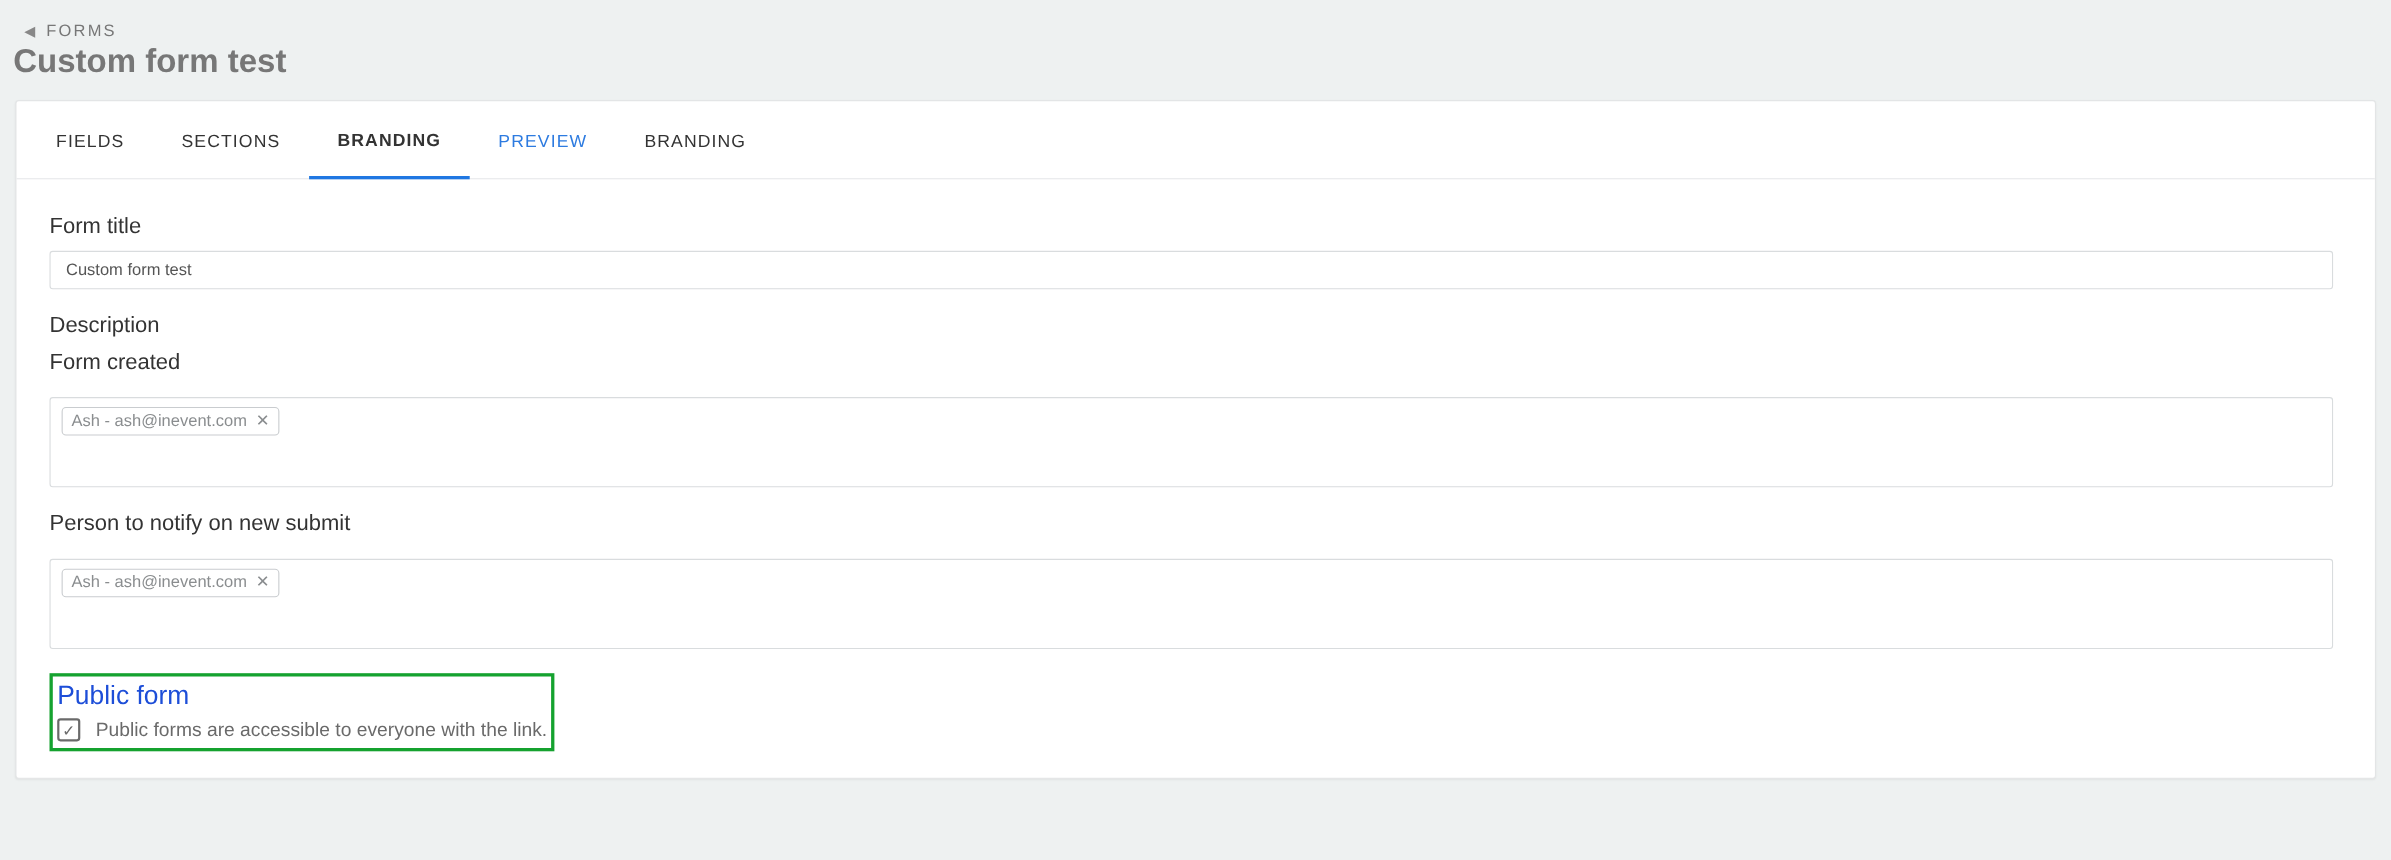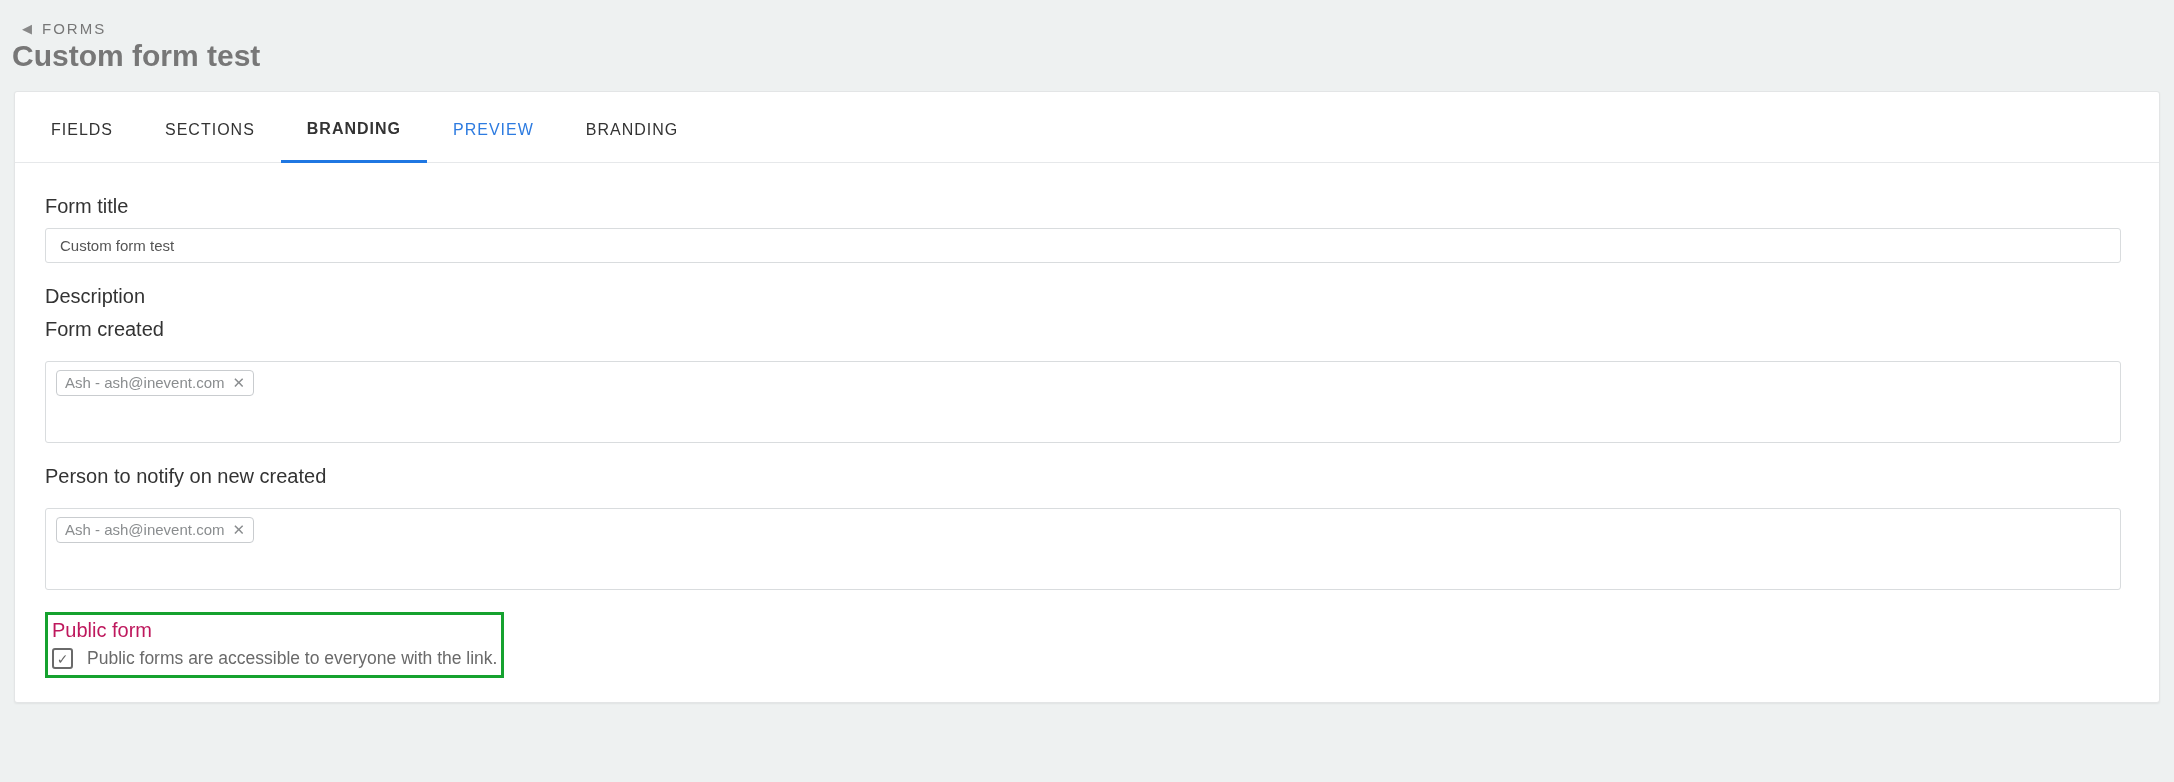--- a/index.html
+++ b/index.html
@@ -94,22 +94,22 @@
     color: #8a8d8f;
     line-height: 1.2;
   }
   .tag .x { cursor: pointer; font-size: 15px; color: #8a8d8f; }
   .public-block {
     display: inline-block;
     border: 3px solid #15a22f;
     padding: 4px 4px 6px 4px;
   }
   .public-title {
-    font-size: 20px;
-    color: #be185d;
+    font-size: 24px;
+    color: #1d4ed8;
     margin-bottom: 6px;
   }
   .check-row {
     display: flex;
     align-items: center;
     gap: 14px;
     font-size: 17.5px;
     color: #6a6a6a;
   }
   .checkbox {
@@ -152,21 +152,21 @@
     <div class="field-label">Description</div>
 
     <div class="field-label">Form created</div>
     <div class="tag-box">
       <span class="tag">
         <span>Ash - ash@inevent.com</span>
         <span class="x">✕</span>
       </span>
     </div>
 
-    <div class="field-label">Person to notify on new created</div>
+    <div class="field-label">Person to notify on new submit</div>
     <div class="tag-box">
       <span class="tag">
         <span>Ash - ash@inevent.com</span>
         <span class="x">✕</span>
       </span>
     </div>
 
     <div class="public-block">
       <div class="public-title">Public form</div>
       <div class="check-row">

